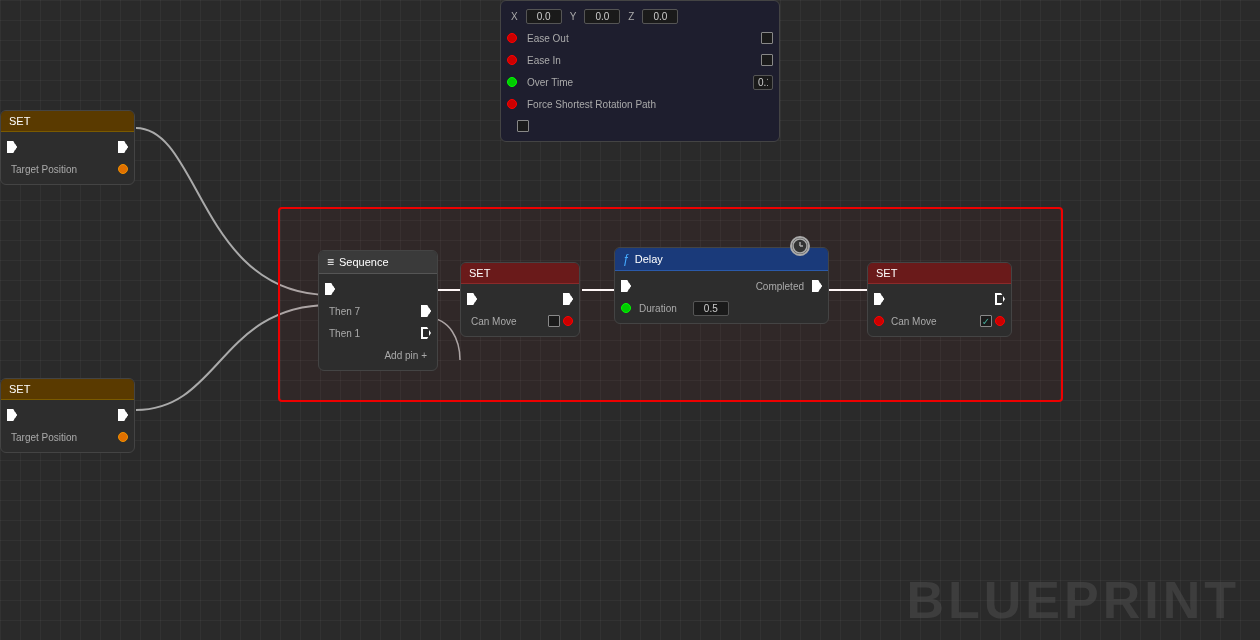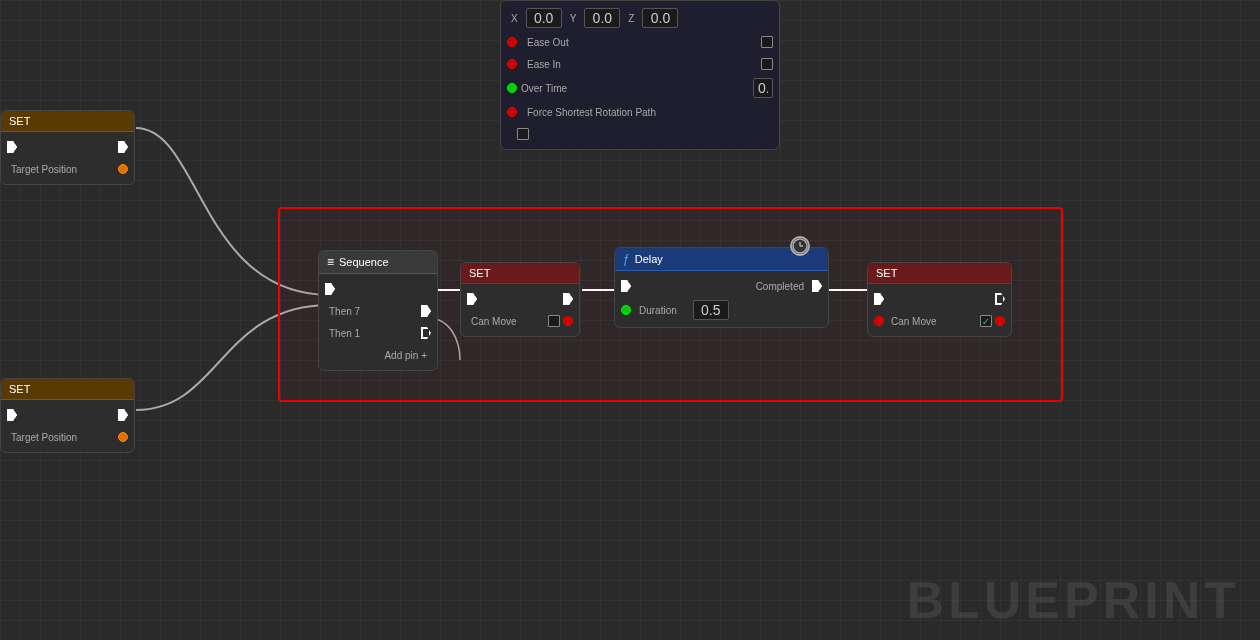--- a/index.html
+++ b/index.html
@@ -191,21 +191,21 @@
       width: 1260px;
       height: 640px;
       pointer-events: none;
     }
 
     .input-value {
       background: #1a1a1a;
       border: 1px solid #555;
       border-radius: 2px;
       color: #ccc;
-      font-size: 14px;
+      font-size: 10px;
       padding: 1px 4px;
       width: 32px;
       text-align: center;
     }
 
     .checkbox-display {
       width: 12px;
       height: 12px;
       border: 1px solid #888;
       background: #1a1a1a;
@@ -312,21 +312,21 @@
       <span class="node-label">Ease Out</span>
       <span class="spacer"></span>
       <div class="checkbox-display"></div>
     </div>
     <div class="node-row" style="gap:6px;">
       <span class="red-circle"></span>
       <span class="node-label">Ease In</span>
       <span class="spacer"></span>
       <div class="checkbox-display"></div>
     </div>
-    <div class="node-row" style="">
+    <div class="node-row" style="gap:6px;">
       <span class="green-circle"></span>
       <span class="node-label">Over Time</span>
       <span class="spacer"></span>
       <input class="input-value" value="0.1" style="width: 20px;">
     </div>
     <div class="node-row" style="gap:6px; flex-wrap:wrap;">
       <span class="red-circle"></span>
       <span class="node-label">Force Shortest Rotation Path</span>
     </div>
     <div class="node-row" style="padding-left:16px;">

